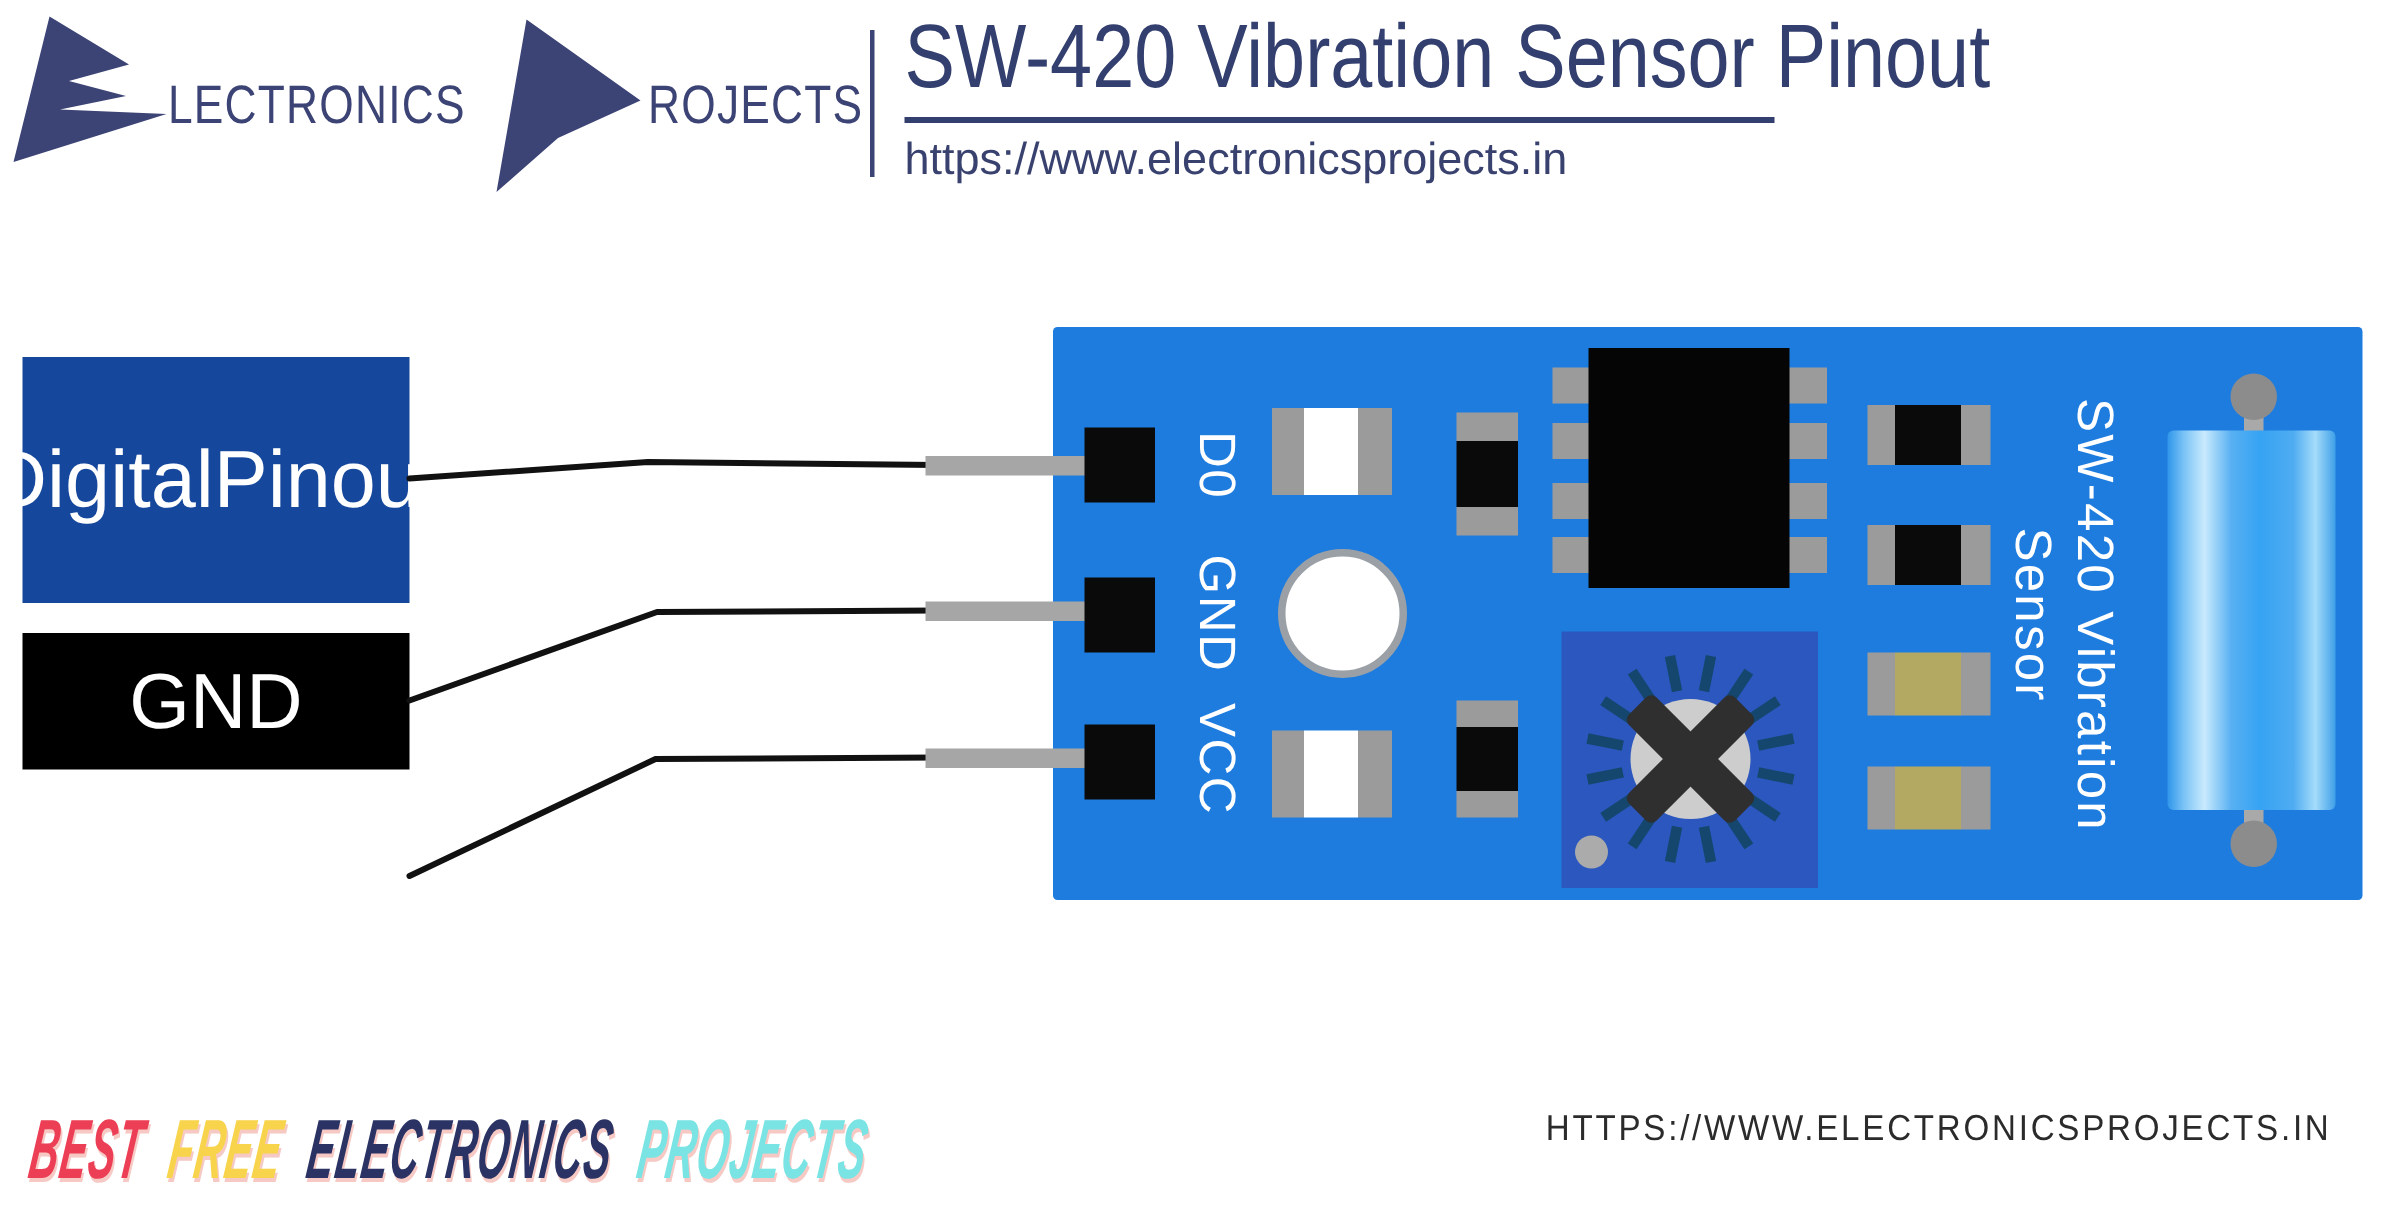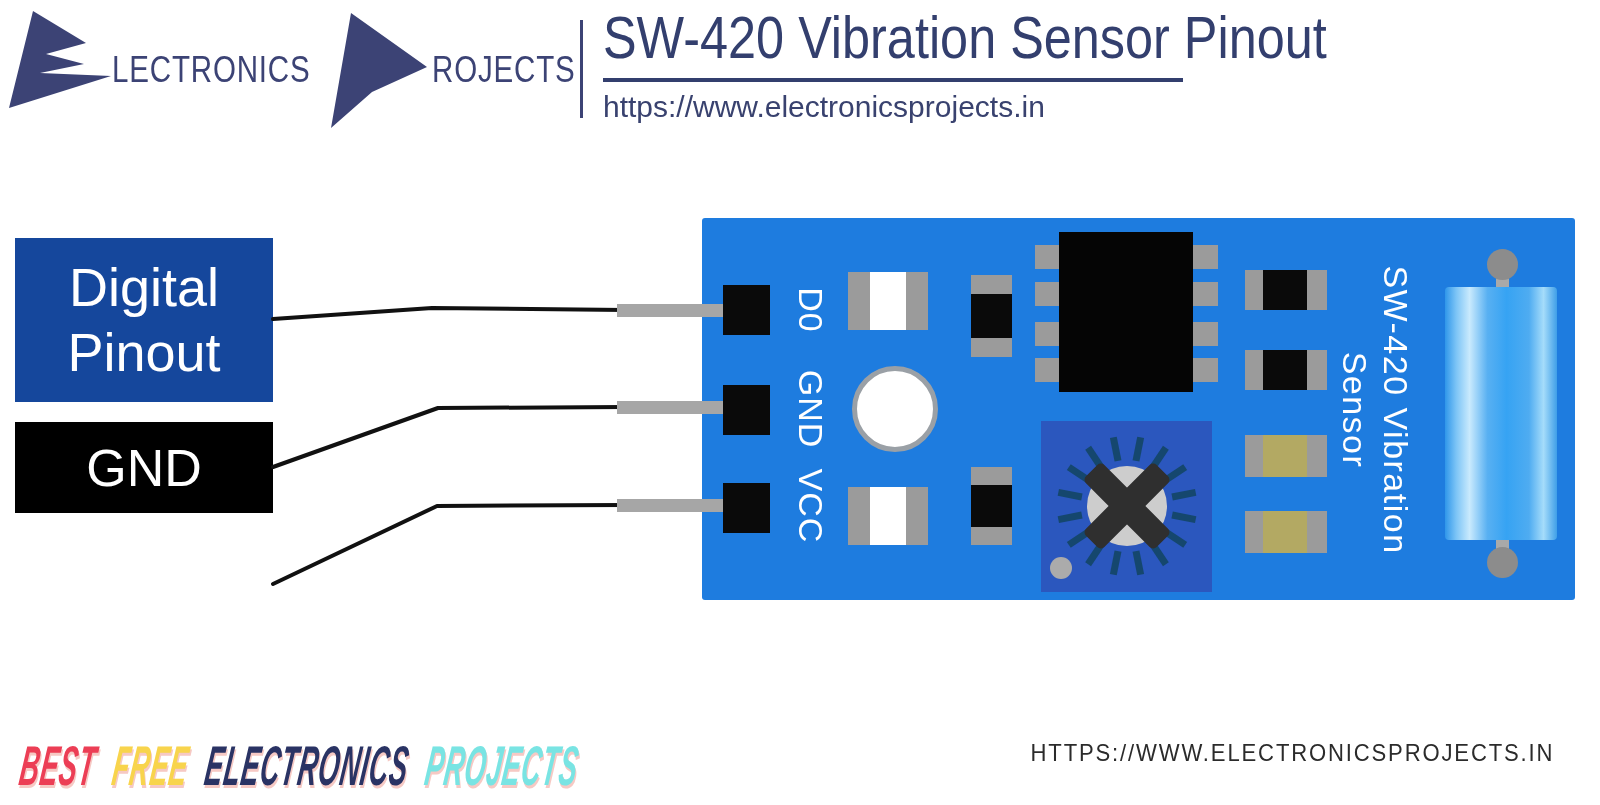--- a/index.html
+++ b/index.html
@@ -13,21 +13,21 @@
              transform:scaleX(.82);transform-origin:0 0;white-space:nowrap;}
   #logo-word1{left:112px;top:49px;}
   #logo-word2{left:432px;top:49px;}
   #header-divider{left:580px;top:20px;width:3px;height:98px;background:#3C4375;}
   #page-title{left:603px;top:3px;font-size:60px;color:#333F6E;white-space:nowrap;
               transform:scaleX(.84);transform-origin:0 0;}
   #title-underline{left:603px;top:78px;width:580px;height:4px;background:#333F6E;}
   #site-url{left:603px;top:90px;font-size:30px;color:#39426F;white-space:nowrap;}
 
   
-  .pin-box{left:15px;width:258px;display:flex;flex-direction:column;align-items:center;
+  .pin-box{left:15px;width:258px;display:flex;flex-direction:row;align-items:center;
            justify-content:center;color:#fff;text-align:center;}
   #box-digital{top:238px;height:164px;background:#15479C;font-size:54px;line-height:1.2;}
   #box-gnd{top:422px;height:91px;background:#000000;font-size:52px;}
   #box-vcc{top:532px;height:96px;background:#FB0D0D;font-size:52px;}
 
   
   #wire-lines{left:0;top:0;}
   .gray-wire{left:617px;width:132px;height:13px;background:#A6A6A6;z-index:2;}
   #gray-wire-1{top:304px;}
   #gray-wire-2{top:401px;}

